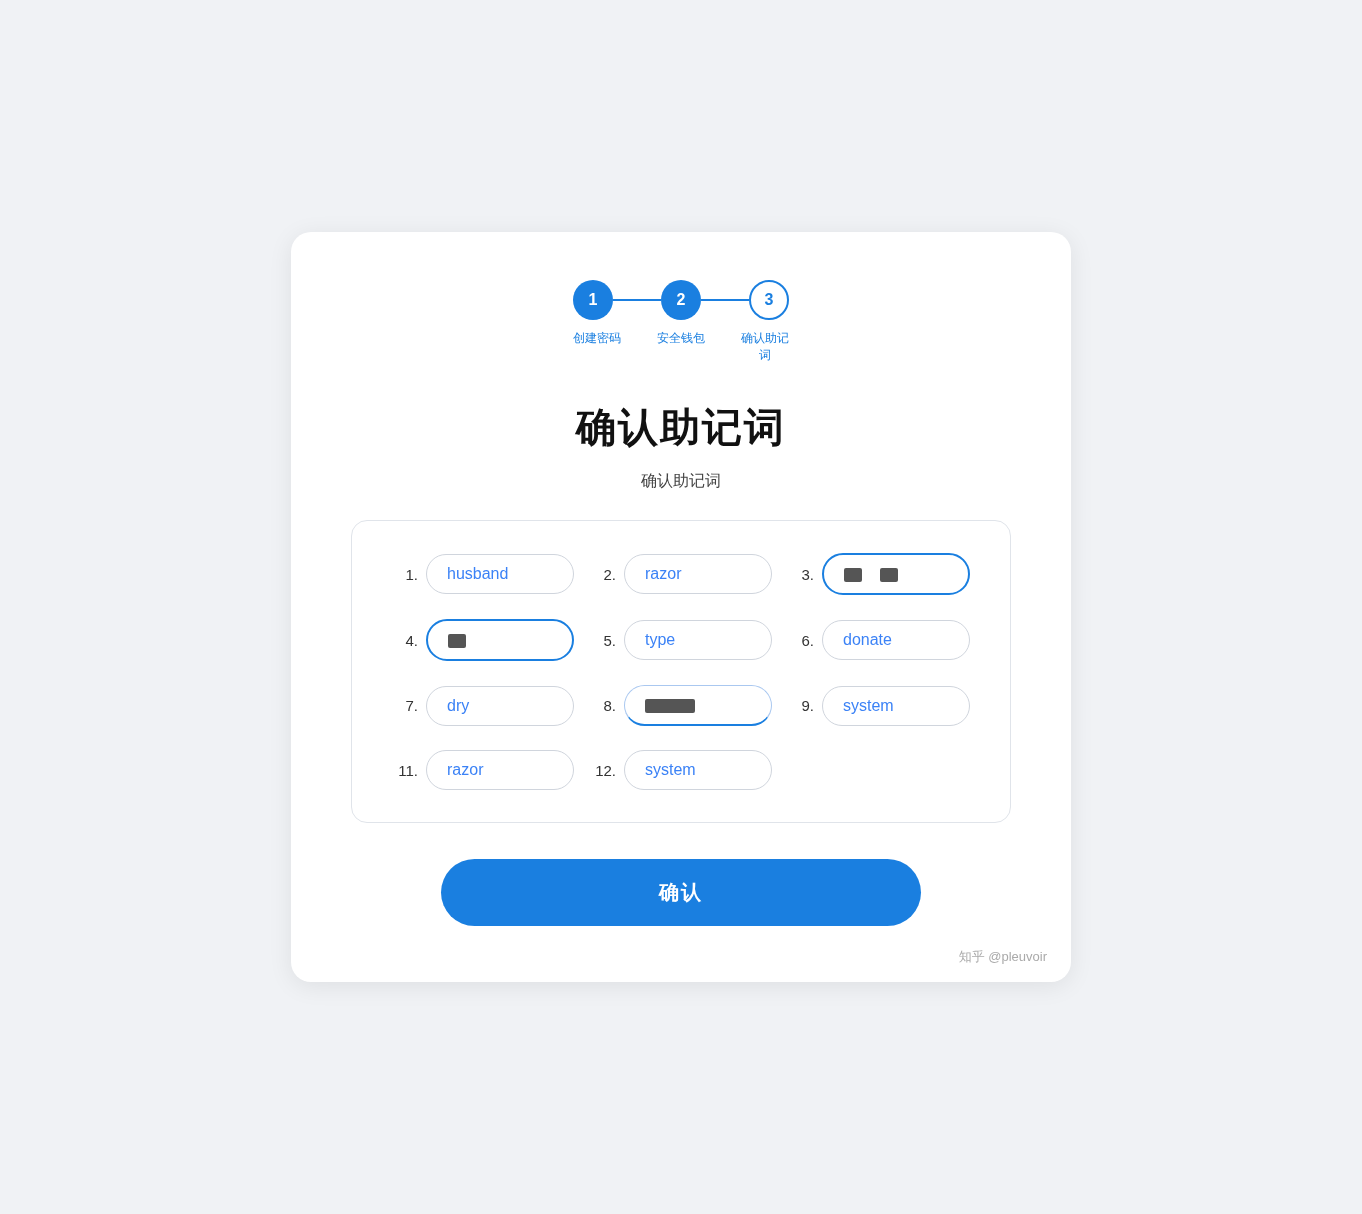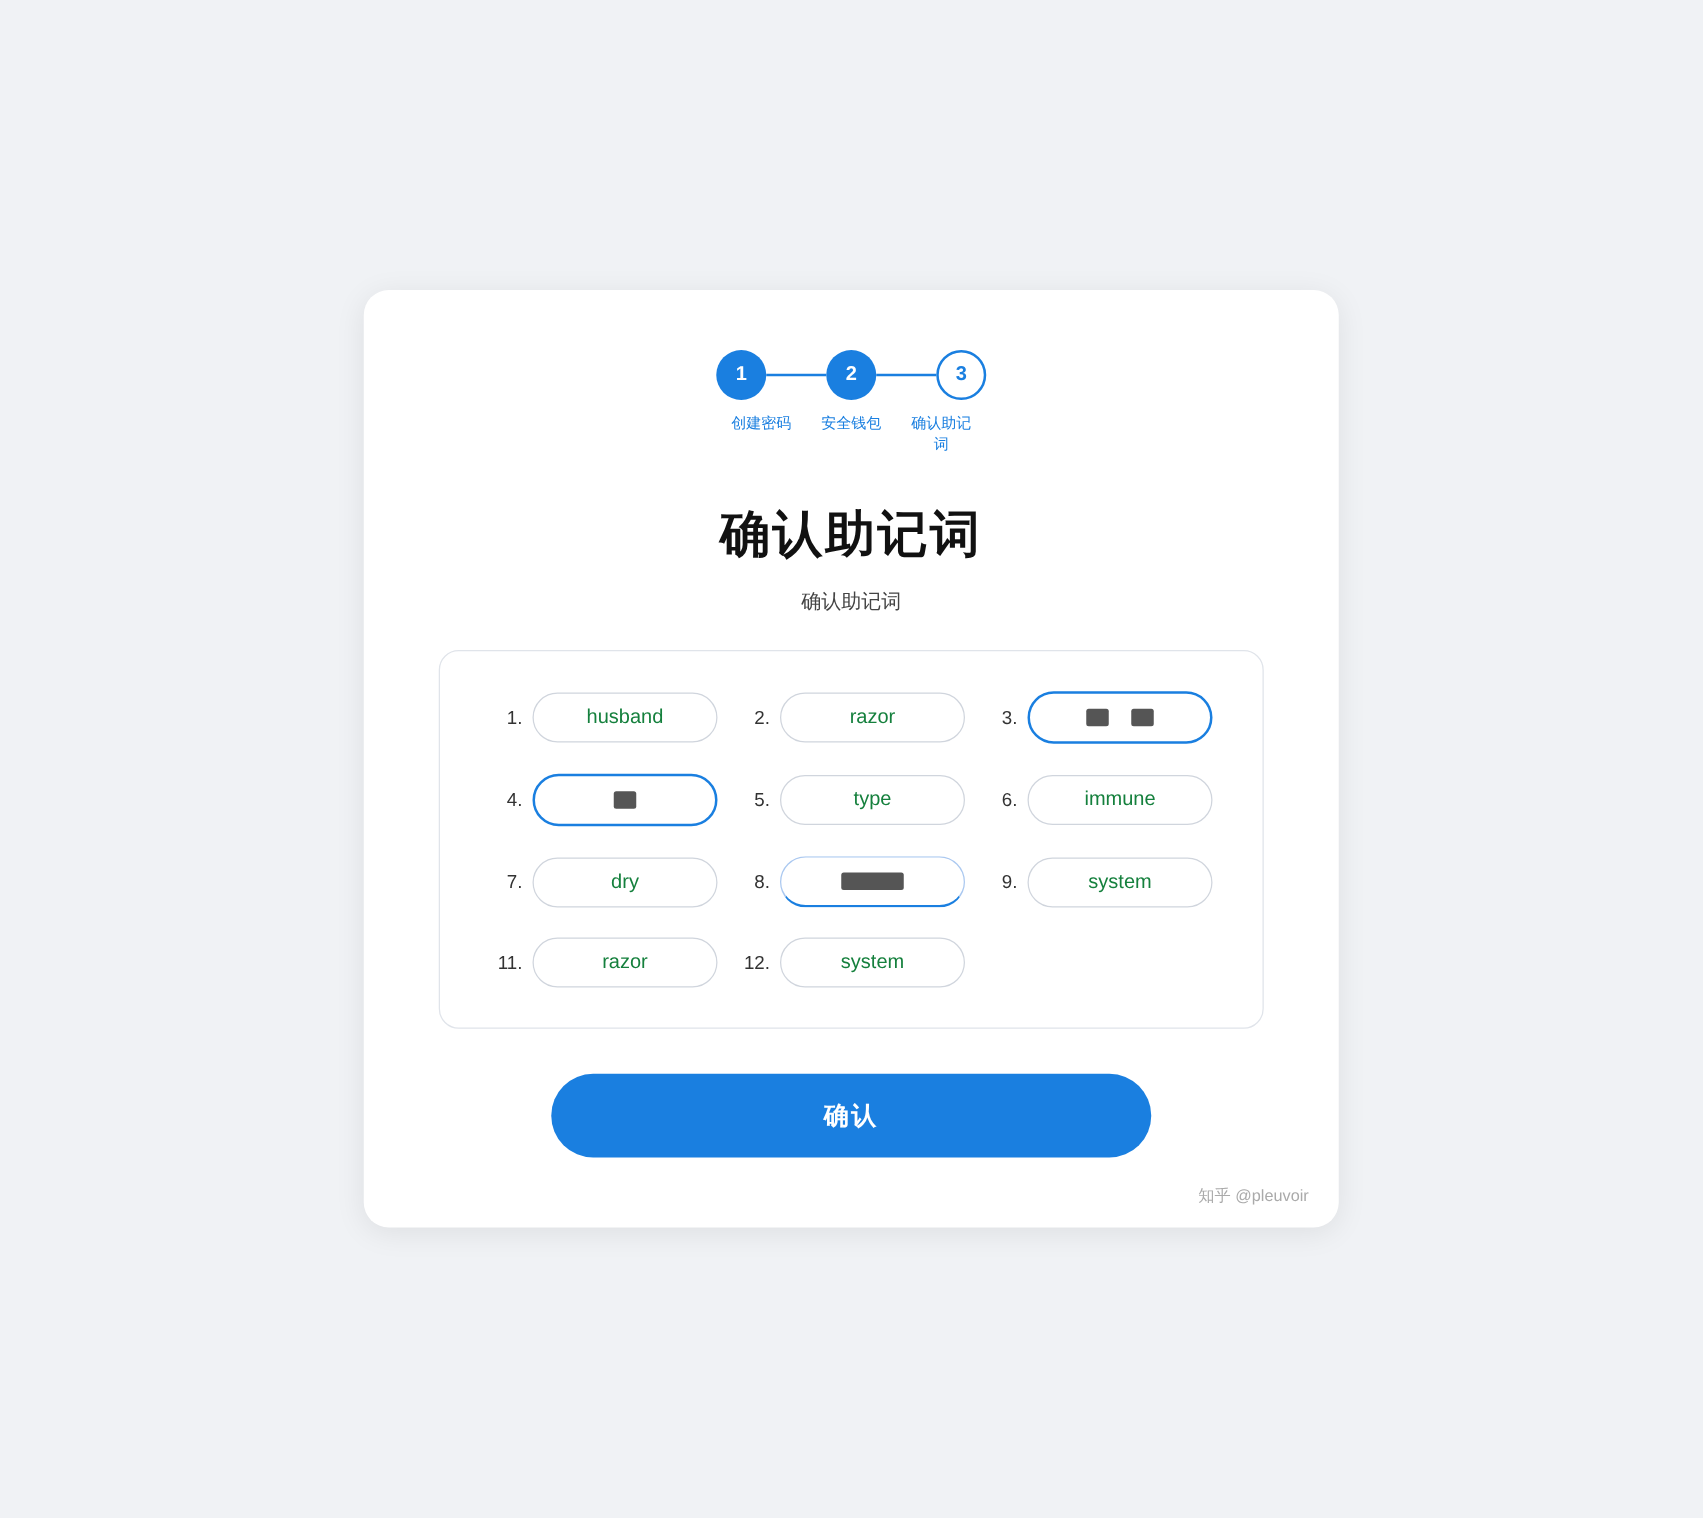--- a/index.html
+++ b/index.html
@@ -65,21 +65,21 @@
 
     .step-line {
       width: 48px;
       height: 2px;
       background: #1a7fe0;
     }
 
     .stepper-labels {
       display: flex;
       align-items: flex-start;
-      gap: 0;
+      gap: 12px;
     }
 
     .step-label {
       font-size: 12px;
       color: #1a7fe0;
       text-align: center;
       width: 72px;
     }
 
     
@@ -126,22 +126,22 @@
       min-width: 26px;
       text-align: right;
     }
 
     .word-pill {
       flex: 1;
       border: 1.5px solid #d0d5dd;
       border-radius: 999px;
       padding: 10px 20px;
       font-size: 16px;
-      color: #15803d;
-      text-align: center;
+      color: #3b82f6;
+      text-align: left;
       background: #fff;
       position: relative;
     }
 
     .word-pill.active-blue {
       border: 2.5px solid #1a7fe0;
     }
 
     .word-pill.item-8 {
       border: 2px solid #1a7fe0;
@@ -248,21 +248,21 @@
         </div>
       </div>
 
       <div class="word-item">
         <span class="word-number">5.</span>
         <div class="word-pill">type</div>
       </div>
 
       <div class="word-item">
         <span class="word-number">6.</span>
-        <div class="word-pill">immune</div>
+        <div class="word-pill">donate</div>
       </div>
 
       <div class="word-item">
         <span class="word-number">7.</span>
         <div class="word-pill">dry</div>
       </div>
 
       <div class="word-item">
         <span class="word-number">8.</span>
         <div class="word-pill item-8">

